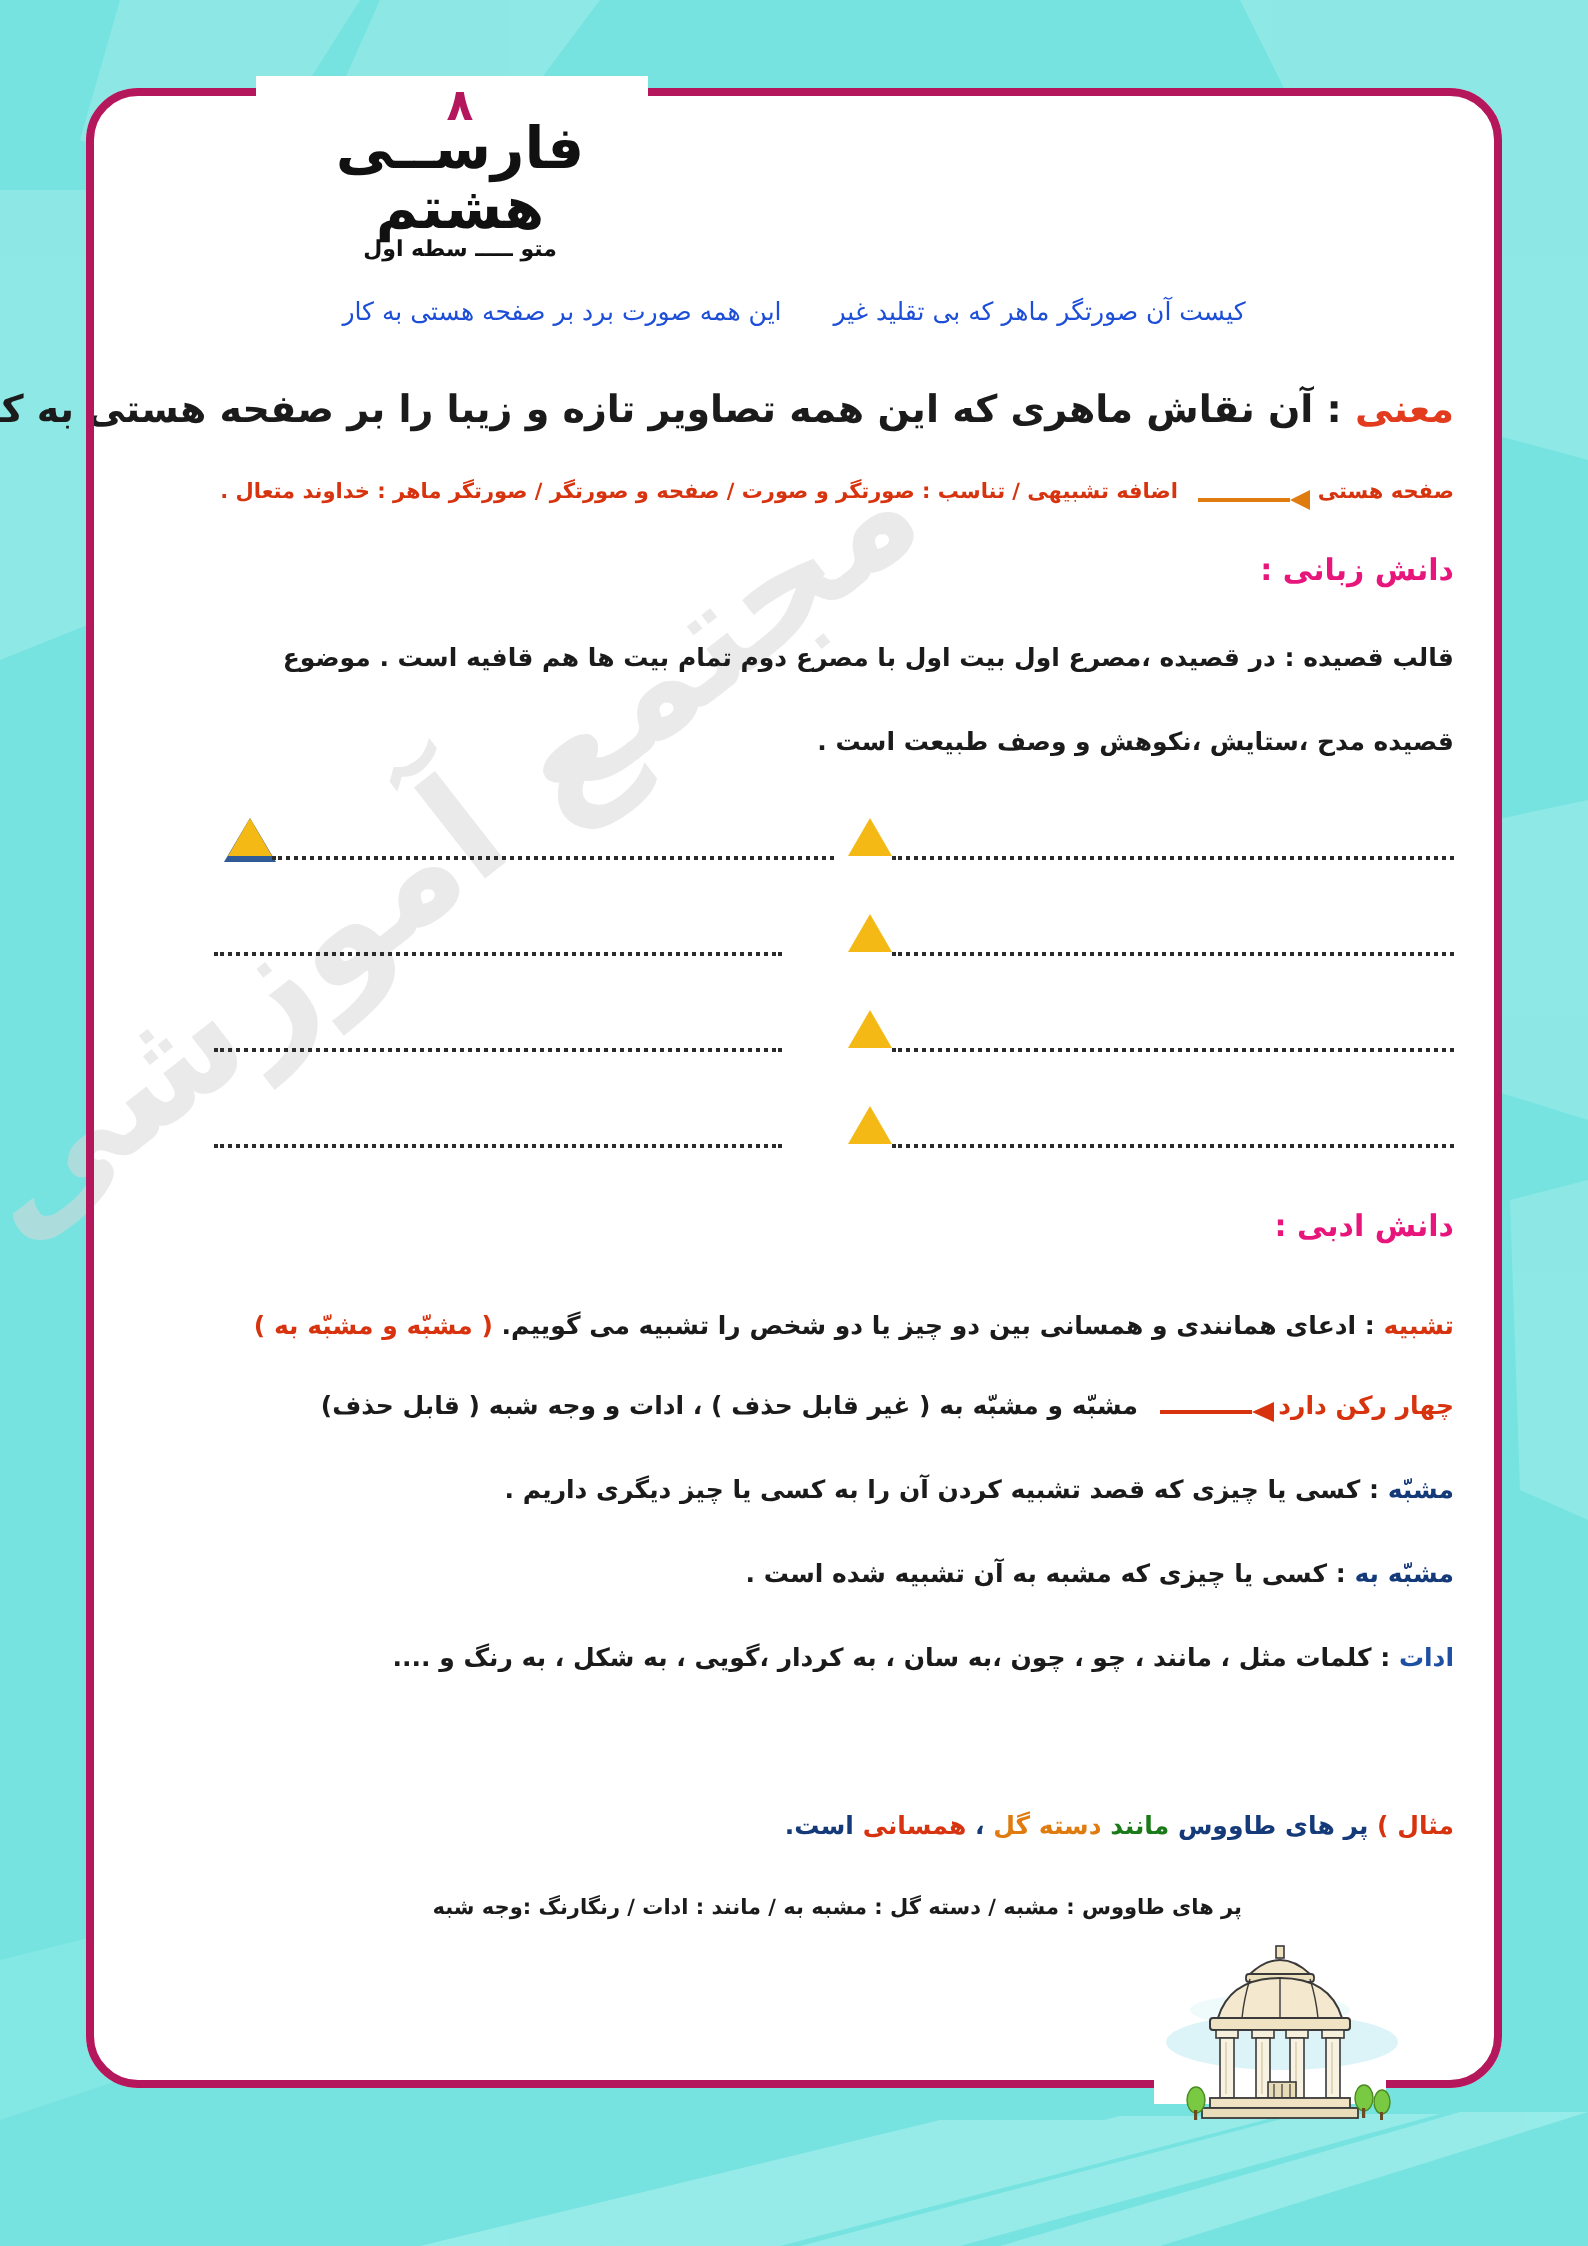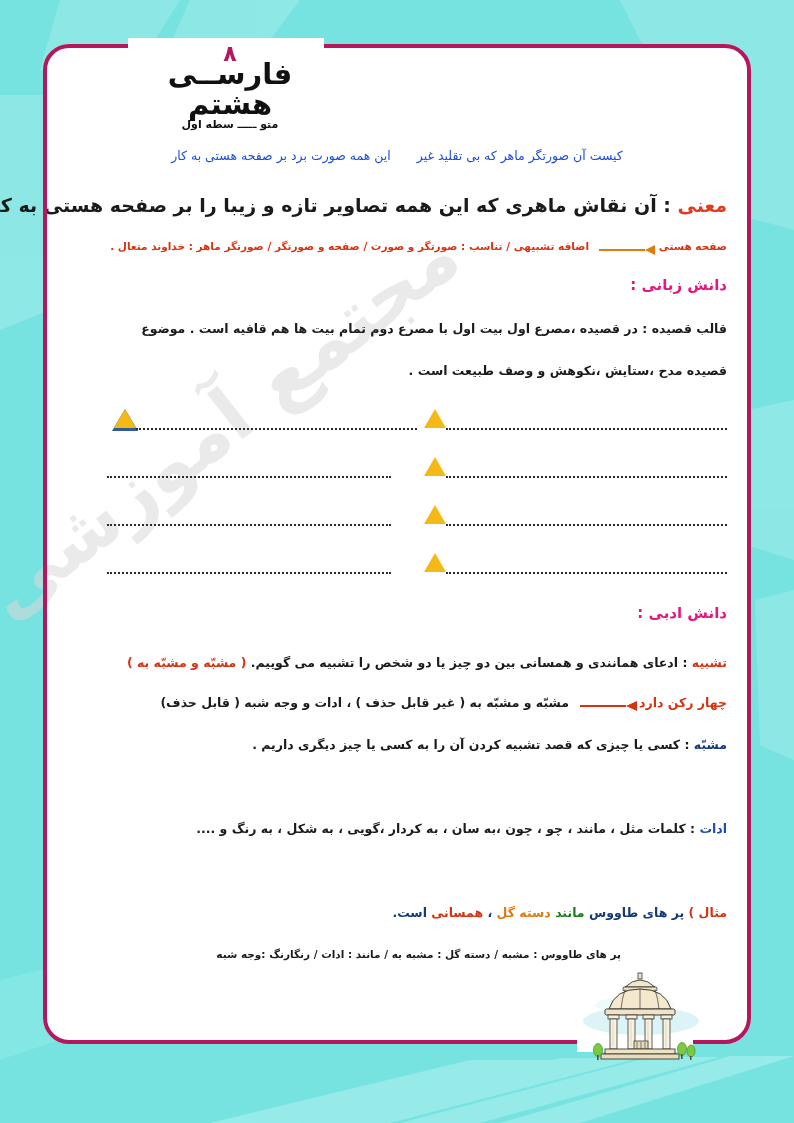--- a/index.html
+++ b/index.html
@@ -378,20 +378,24 @@
   </div>
   <div class="line body-text" style="right:182px; top:646px;margin-left:24px;">
     <span>مشبّه و مشبّه به ( غیر قابل حذف )  ، ادات و وجه شبه ( قابل حذف)</span>
   </div>
 
   <div class="line body-text" style="right:24px; top:688px;">
     <span class="navy">مشبّه</span>
     <span>: کسی یا چیزی که قصد تشبیه کردن آن را به کسی یا چیز دیگری داریم .</span>
   </div>
 
+  <div class="line body-text" style="right:24px; top:730px;">
+    <span class="navy">مشبّه به</span>
+    <span>: کسی یا چیزی که مشبه به آن تشبیه شده است .</span>
+  </div>
 
   <div class="line body-text" style="right:24px; top:772px;">
     <span class="blue">ادات</span>
     <span>:  کلمات مثل ، مانند ، چو ، چون ،به سان ، به کردار ،گویی ، به شکل ، به رنگ و ....</span>
   </div>
 
 
   <div class="line body-text" style="right:24px; top:856px;">
     <span class="red">مثال )</span>
     <span class="navy">پر های طاووس</span>

